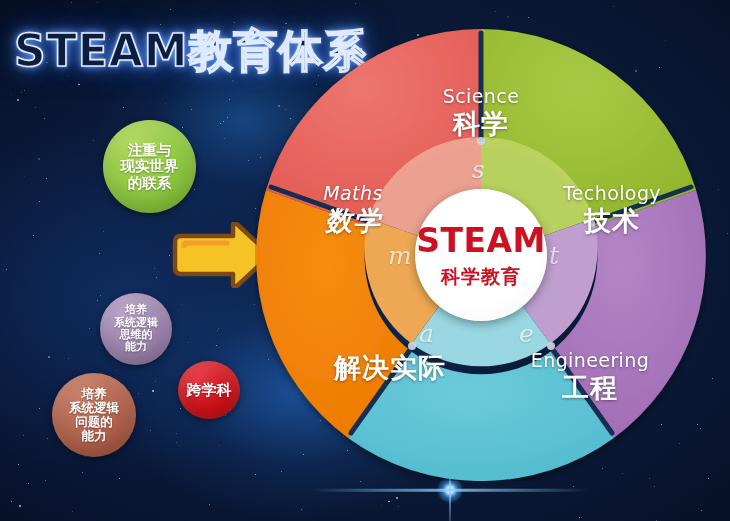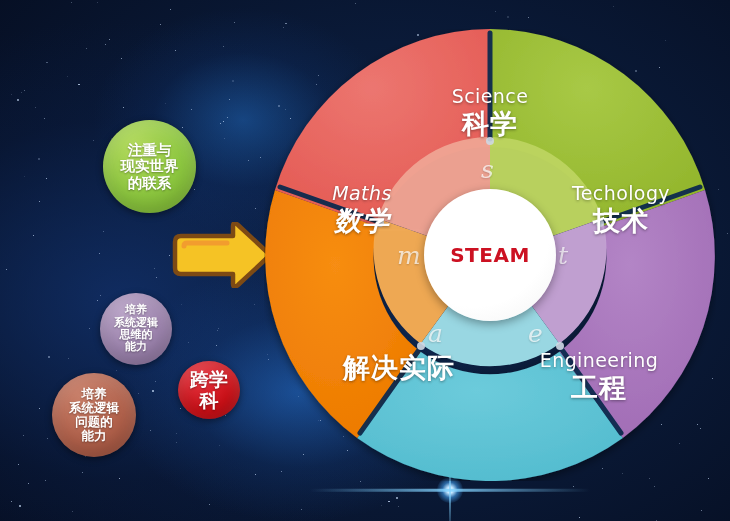--- a/index.html
+++ b/index.html
@@ -55,21 +55,21 @@
     box-shadow:0 2px 7px rgba(0,0,0,.45), inset 0 -8px 18px rgba(0,0,0,.13), inset 0 8px 16px rgba(255,255,255,.16);
     text-shadow:0 1px 2px rgba(0,0,0,.35);
     font-family:"DejaVu Sans","Liberation Sans",sans-serif;
   }
   .bubble span{display:block;padding:0 4px;}
 
   
   #arrow{position:absolute;left:170px;top:222px;width:102px;height:66px;}
 
   
-  #wheel{position:absolute;left:264px;top:29px;width:452px;height:452px;}
+  #wheel{position:absolute;left:255px;top:29px;width:452px;height:452px;}
   .seg-label{
     position:absolute;text-align:center;color:#fff;
     font-family:"DejaVu Sans","Liberation Sans",sans-serif;
     text-shadow:0 1px 3px rgba(0,0,0,.40);
     pointer-events:none;line-height:1.05;white-space:nowrap;
   }
   .seg-label .en{font-size:19px;font-weight:normal;letter-spacing:.4px;}
   .seg-label .cn{font-size:27px;font-weight:bold;letter-spacing:1px;margin-top:3px;}
   .ring-letter{
     position:absolute;font-style:italic;font-weight:normal;
@@ -78,21 +78,21 @@
     text-shadow:0 1px 2px rgba(0,0,0,.18);
   }
   #hub{
     position:absolute;left:50%;top:50%;width:132px;height:132px;margin:-66px 0 0 -66px;
     border-radius:50%;
     background:radial-gradient(circle at 38% 32%,#ffffff 0%,#ffffff 62%,#f2f2f2 100%);
     box-shadow:0 3px 10px rgba(0,0,0,.35);
     display:flex;flex-direction:column;align-items:center;justify-content:center;
     font-family:"DejaVu Sans","Liberation Sans",sans-serif;
   }
-  #hub .h-en{font-size:20px;font-weight:bold;color:#cc1122;letter-spacing:.5px;
+  #hub .h-en{font-size:33px;font-weight:bold;color:#cc1122;letter-spacing:.5px;
     text-shadow:0 1px 0 rgba(255,255,255,.6);}
   #hub .h-cn{font-size:19px;font-weight:bold;color:#cc1122;margin-top:4px;letter-spacing:1px;}
 </style>
 </head>
 <body>
 
 <div id="stage">
 
   <div class="stars" id="stars">
       <i style="left:622.2px;top:472.9px;width:1px;height:1px;opacity:0.31"></i>
@@ -249,20 +249,21 @@
     <span class="d1" style="width:120px;height:1.5px;transform:translate(-50%,-50%) rotate(45deg);"></span>
     <span class="d2" style="width:120px;height:1.5px;transform:translate(-50%,-50%) rotate(-45deg);"></span>
   </div>
 
   <div class="flare" id="flare-b" style="left:300px;top:390px;width:300px;height:200px;">
     <span class="core" style="width:26px;height:26px;"></span>
     <span class="hbar" style="width:280px;height:2.5px;"></span>
     <span class="vbar" style="width:2px;height:90px;"></span>
   </div>
 
+  <div id="title">STEAM教育体系</div>
 
   <div class="bubble" style="left:103px;top:120px;width:93px;height:93px;font-size:14.5px;
               background:radial-gradient(circle at 34% 28%,#b2d95c 0%,#8cc63f 55%,#72a82c 100%);">
     <span>
         <span style="display:block">注重与</span>
         <span style="display:block">现实世界</span>
         <span style="display:block">的联系</span>
       </span>
   </div>
 
@@ -280,22 +281,22 @@
   <div class="bubble" style="left:52px;top:373px;width:84px;height:84px;font-size:12.5px;
               background:radial-gradient(circle at 34% 28%,#c87e68 0%,#b0604a 55%,#8e4735 100%);">
     <span>
         <span style="display:block">培养</span>
         <span style="display:block">系统逻辑</span>
         <span style="display:block">问题的</span>
         <span style="display:block">能力</span>
       </span>
   </div>
 
-  <div class="bubble" style="left:178px;top:361px;width:62px;height:58px;font-size:19px;
-              background:radial-gradient(circle at 34% 28%,#e53540 0%,#cc1017 58%,#a8090f 100%);justify-content:flex-end;">
+  <div class="bubble" style="left:178px;top:361px;width:62px;height:58px;font-size:15px;
+              background:radial-gradient(circle at 34% 28%,#e53540 0%,#cc1017 58%,#a8090f 100%);">
     <span>
         <span style="display:block">跨学科</span>
       </span>
   </div>
 
   <div id="arrow">
     <svg viewBox="0 0 102 66" width="102" height="66" aria-hidden="true">
       <path d="M5 20 Q5 14 11 14 L63 14 L63 4 Q63 -1 68 3 L97 30 Q100 33 97 36 L68 63 Q63 67 63 62 L63 52 L11 52 Q5 52 5 46 Z" fill="#f5c325" stroke="#7d4a14" stroke-width="4.5" stroke-linejoin="round"></path>
       <path d="M14 24 Q14 21 17 21 L57 21" fill="none" stroke="#f29d2e" stroke-width="5" stroke-linecap="round"></path>
     </svg>
@@ -394,16 +395,17 @@
     
     <div class="ring-letter" style="left:217px;top:126px;">s</div>
     <div class="ring-letter" style="left:294px;top:212px;">t</div>
     <div class="ring-letter" style="left:264px;top:290px;">e</div>
     <div class="ring-letter" style="left:164px;top:290px;">a</div>
     <div class="ring-letter" style="left:133px;top:212px;">m</div>
 
     
     <div id="hub">
       <div class="h-en">STEAM</div>
+      <div class="h-cn">科学教育</div>
     </div>
   </div>
 
 </div>
 
 </body></html>

